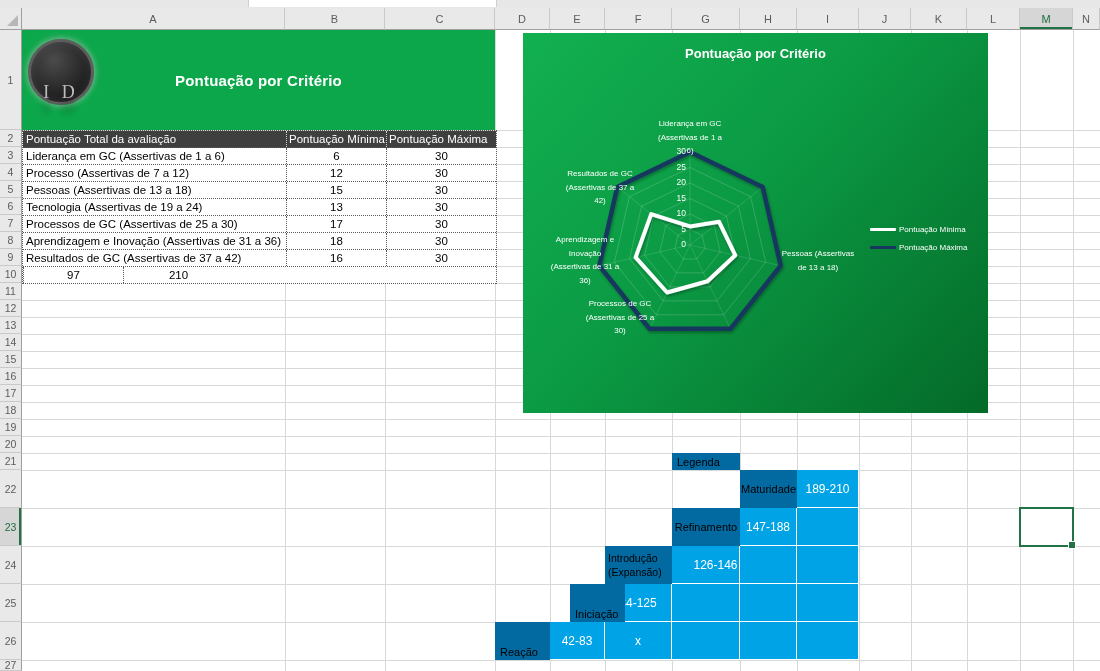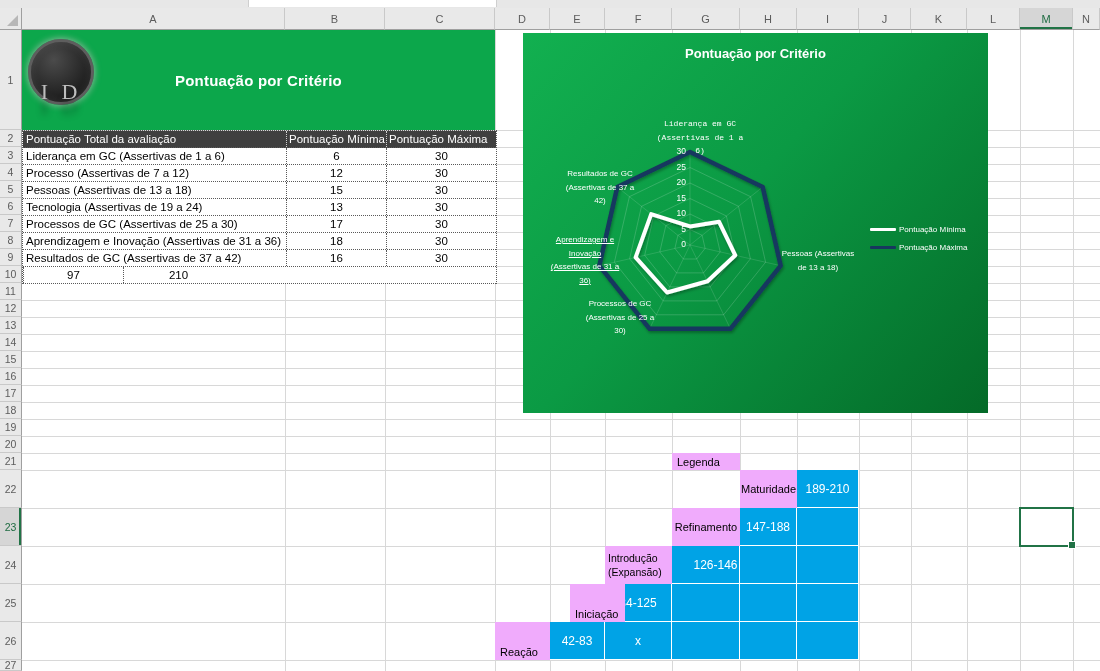--- a/index.html
+++ b/index.html
@@ -26,21 +26,21 @@
   .gl-v{position:absolute;width:1px;background:#d8d8d8;top:30px;bottom:0;z-index:1;}
   .gl-h{position:absolute;height:1px;background:#d8d8d8;left:22px;right:0;z-index:1;}
   
   .banner{position:absolute;left:22px;top:30px;width:473px;height:100px;background:#0ca74b;z-index:2;}
   .banner-title{position:absolute;left:0;right:0;top:50%;transform:translateY(-50%);
           text-align:center;color:#fff;font-weight:bold;font-size:15px;letter-spacing:.2px;}
   .logo{position:absolute;left:6px;top:9px;width:60px;height:60px;border-radius:50%;
           background:radial-gradient(circle at 38% 30%,#4b4b4b,#1c1c1c 72%);
           border:3px solid #5e5e5e;box-shadow:0 0 6px 1px rgba(170,190,175,.75), inset 0 0 9px rgba(255,255,255,.12);
           display:flex;align-items:center;justify-content:center;}
-  .logo span{font-family:"Liberation Serif",serif;font-size:22px;color:#bdbdbd;letter-spacing:4px;
+  .logo span{font-family:"Liberation Serif",serif;font-size:18px;color:#bdbdbd;letter-spacing:4px;
           text-shadow:0 15px 7px rgba(0,0,0,.45);margin-top:40px;}
   
   .score-table{position:absolute;left:22px;top:130px;width:473px;z-index:3;
           border-left:1px dotted #595959;border-right:1px dotted #595959;border-top:1px dotted #595959;box-sizing:content-box;}
   .trow{display:flex;height:17px;box-sizing:border-box;border-bottom:1px dotted #595959;background:#fff;}
   .trow.thead{background:#3f3f3f;color:#fff;}
   .tc{box-sizing:border-box;font-size:11.5px;line-height:16px;white-space:nowrap;overflow:hidden;}
   .tc-a{flex:0 0 263px;padding-left:3px;}
   .tc-b{flex:0 0 100px;text-align:center;border-left:1px dotted #595959;}
   .tc-c{flex:0 0 110px;text-align:center;border-left:1px dotted #595959;}
@@ -51,21 +51,21 @@
   .chart-title{position:absolute;top:13px;left:0;right:0;text-align:center;color:#fff;
          font-weight:bold;font-size:13px;}
   .ax-label{position:absolute;color:#fff;font-size:8px;line-height:13.5px;text-align:center;
          white-space:pre-line;transform:translate(-50%,-50%);width:96px;}
   .leg-row{position:absolute;left:347px;display:flex;align-items:center;gap:3px;height:8px;}
   .leg-swatch{width:26px;height:3px;border-radius:1px;}
   .leg-text{color:#fff;font-size:8px;white-space:nowrap;}
   
   .st-blue{position:absolute;box-sizing:border-box;border-right:1px solid #fff;border-bottom:1px solid #fff;
          color:#fff;font-size:12px;display:flex;align-items:center;justify-content:center;z-index:2;}
-  .st-lbl{position:absolute;box-sizing:border-box;color:#000;font-size:11px;display:flex;z-index:2;background:#f0abfc;}
+  .st-lbl{position:absolute;box-sizing:border-box;color:#000;font-size:11px;display:flex;z-index:2;background:#0369a1;}
   .st-lbl.ctr{align-items:center;justify-content:center;}
   .st-lbl.bl{align-items:flex-end;padding:0 0 2px 5px;}
   .st-lbl.two{align-items:center;padding-left:3px;white-space:pre-line;line-height:14px;font-size:10.5px;}
   
   .selbox{position:absolute;left:1019px;top:507px;width:55px;height:40px;box-sizing:border-box;
          border:2px solid #217346;z-index:5;}
   .handle{position:absolute;right:-4px;bottom:-4px;width:6px;height:6px;background:#217346;border:1px solid #fff;}
 </style>
 </head>
 <body>
@@ -154,29 +154,29 @@
         <polygon points="167.0,193.4 196.1,188.8 212.3,222.3 184.5,248.3 144.1,259.5 112.6,224.4 128.2,181.1" fill="none" stroke="#ffffff" stroke-width="4" stroke-linejoin="round" filter="url(#ds)"></polygon>
         <text x="163" y="121.0" fill="#fff" font-size="8.5" text-anchor="end" font-family="Liberation Sans, sans-serif">30</text>
         <text x="163" y="136.5" fill="#fff" font-size="8.5" text-anchor="end" font-family="Liberation Sans, sans-serif">25</text>
         <text x="163" y="152.0" fill="#fff" font-size="8.5" text-anchor="end" font-family="Liberation Sans, sans-serif">20</text>
         <text x="163" y="167.5" fill="#fff" font-size="8.5" text-anchor="end" font-family="Liberation Sans, sans-serif">15</text>
         <text x="163" y="183.0" fill="#fff" font-size="8.5" text-anchor="end" font-family="Liberation Sans, sans-serif">10</text>
         <text x="163" y="198.5" fill="#fff" font-size="8.5" text-anchor="end" font-family="Liberation Sans, sans-serif">5</text>
         <text x="163" y="214.0" fill="#fff" font-size="8.5" text-anchor="end" font-family="Liberation Sans, sans-serif">0</text>
       </svg>
     <div class="chart-title">Pontuação por Critério</div>
-  <div class="ax-label" style="left: 177px; top: 104px; font-family: Liberation Mono, monospace;">Liderança em GC
+  <div class="ax-label" style="left: 167px; top: 104px;">Liderança em GC
 (Assertivas de 1 a
 6)</div>
       <div class="ax-label" style="left: 295px; top: 227px;">Pessoas (Assertivas
 de 13 a 18)</div>
       <div class="ax-label" style="left: 97px; top: 284px;">Processos de GC
 (Assertivas de 25 a
 30)</div>
-      <div class="ax-label" style="left: 62px; top: 227px; text-decoration: underline;">Aprendizagem e
+      <div class="ax-label" style="left: 62px; top: 227px;">Aprendizagem e
 Inovação
 (Assertivas de 31 a
 36)</div>
       <div class="ax-label" style="left: 77px; top: 154px;">Resultados de GC
 (Assertivas de 37 a
 42)</div>
       <div class="leg-row" style="top: 192px;">
         <div class="leg-swatch" style="background: rgb(255, 255, 255);"></div>
         <div class="leg-text">Pontuação Mínima</div>
       </div>

